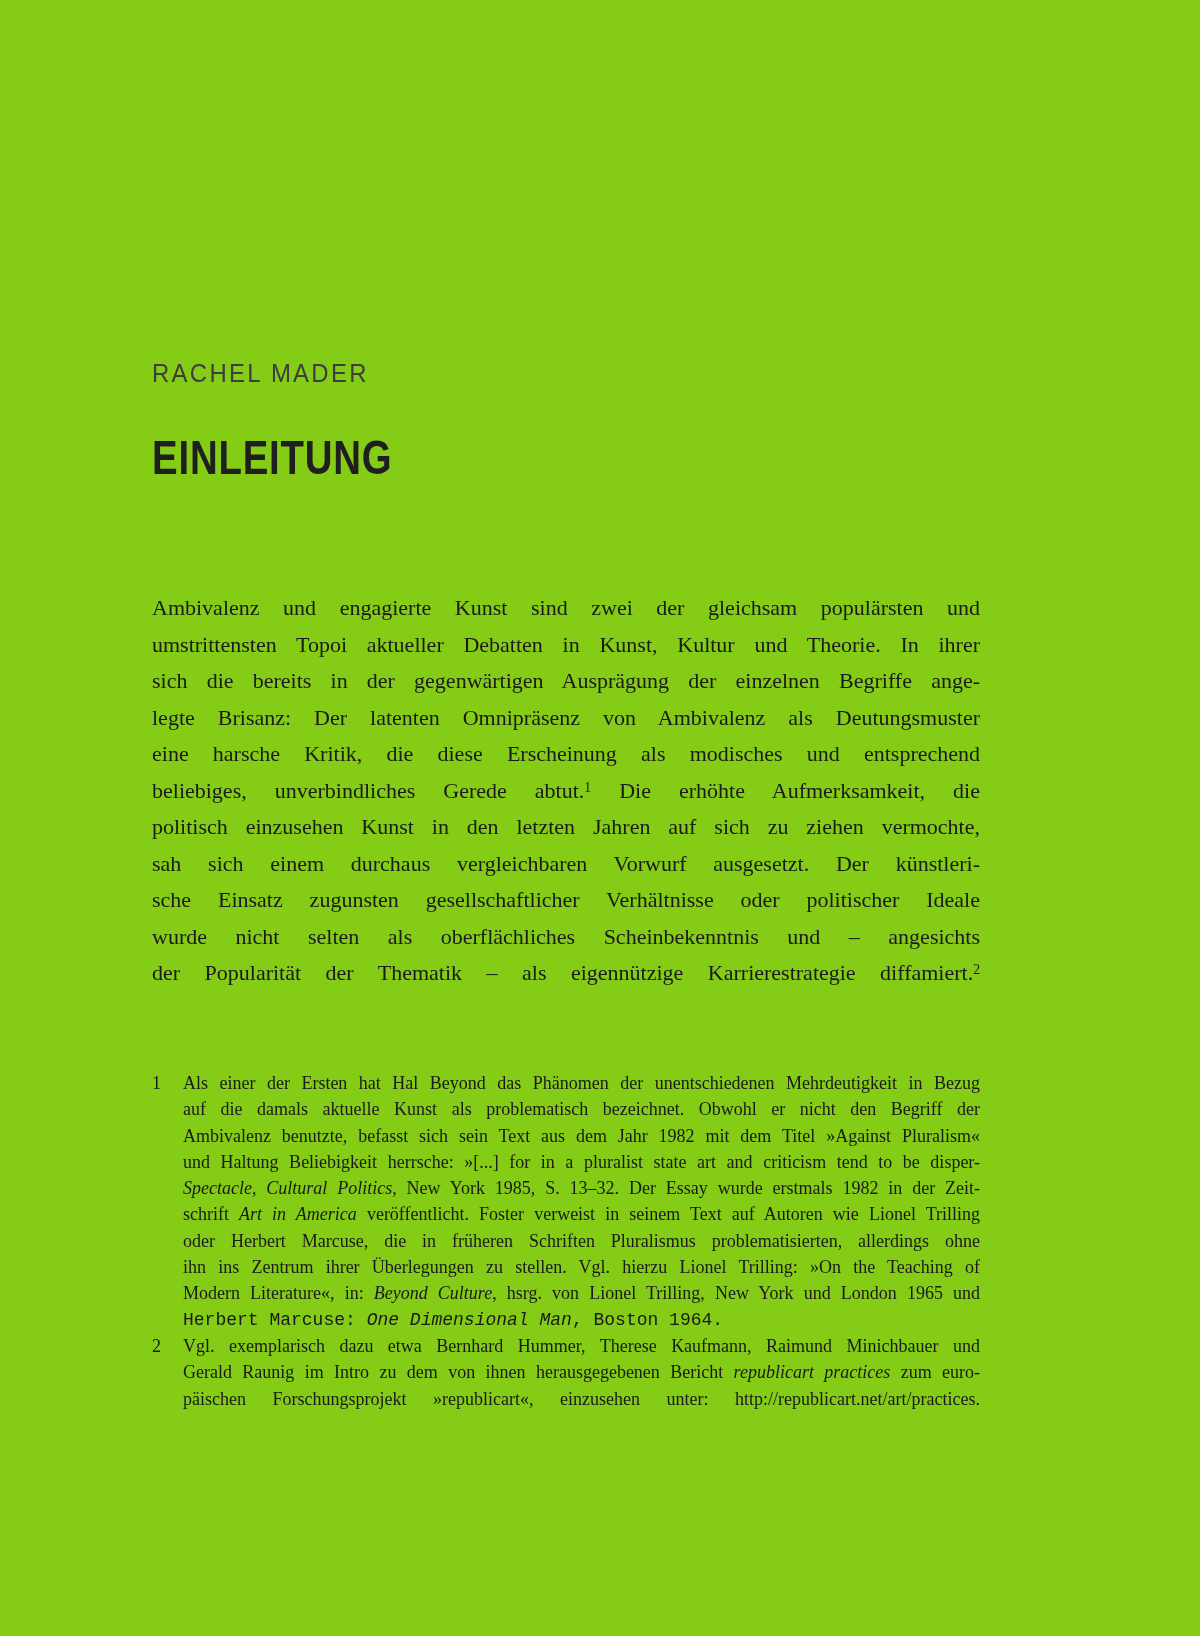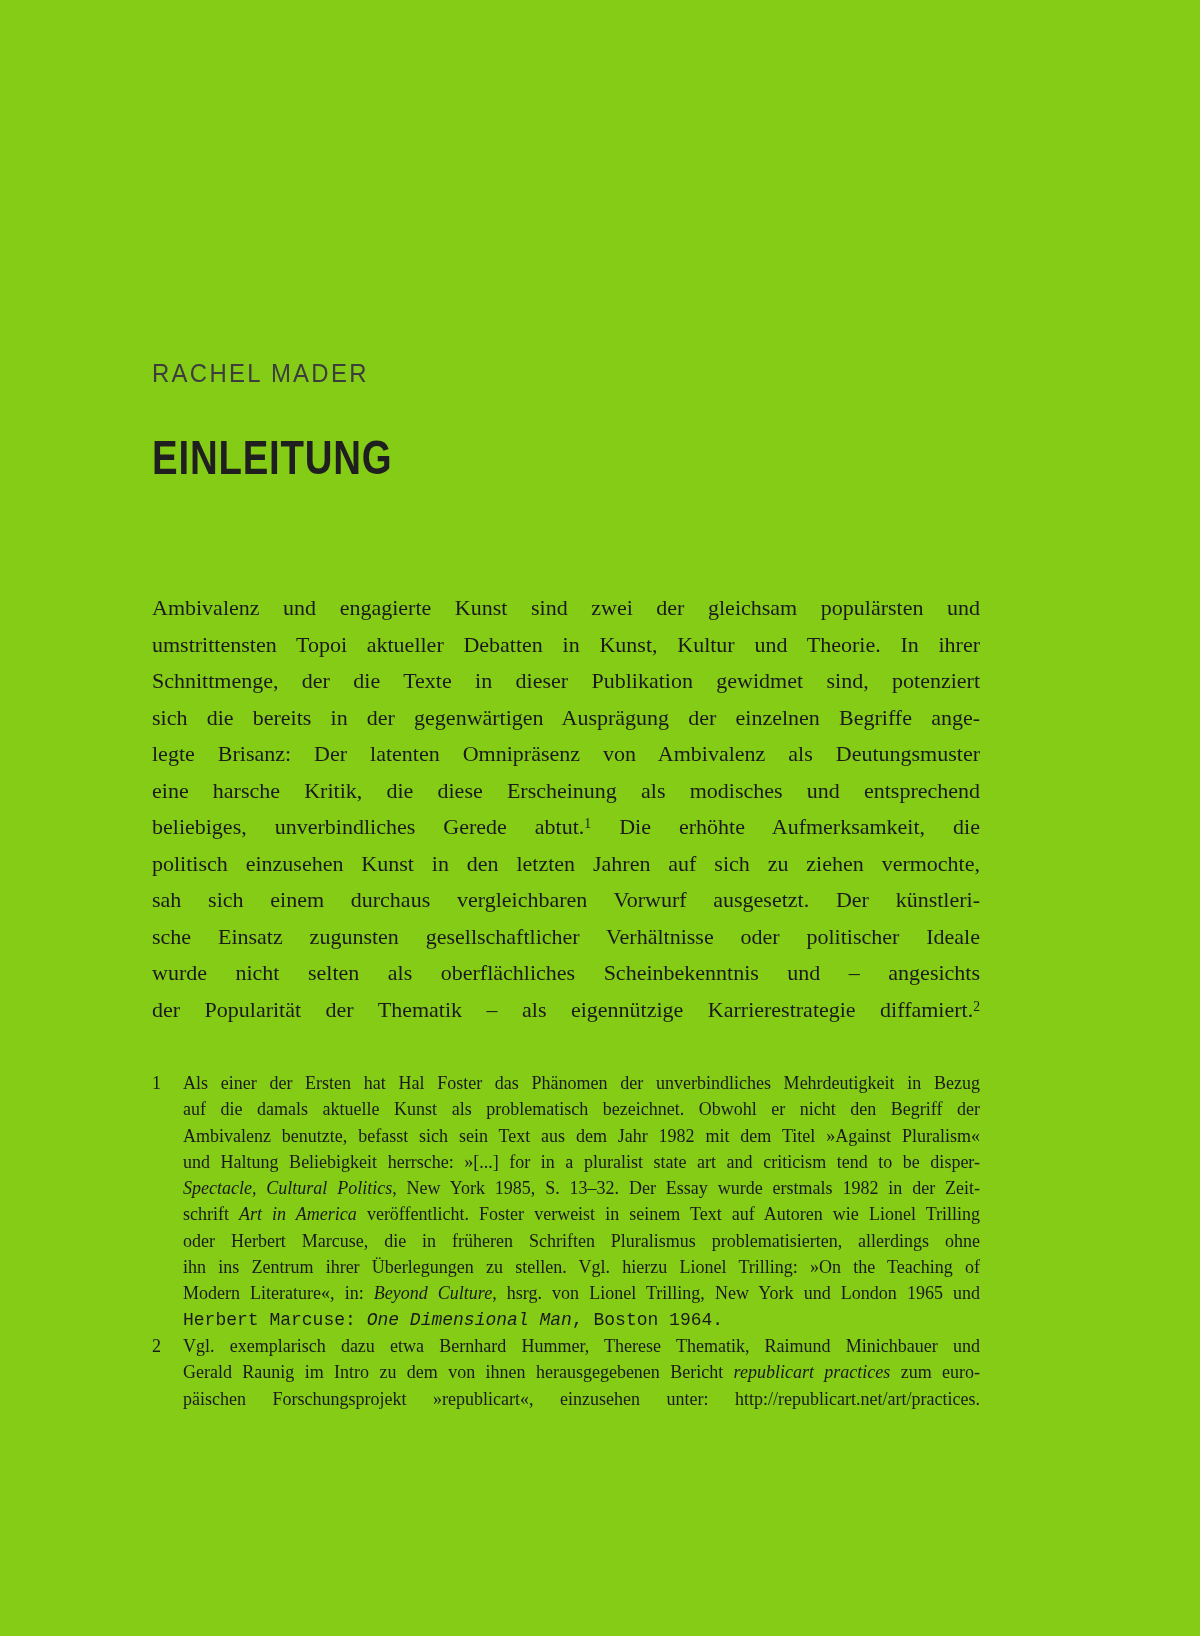--- a/index.html
+++ b/index.html
@@ -93,50 +93,49 @@
 </head>
 <body>
 
 <div class="page" style="background: #84cc16; color: rgb(26, 26, 26); padding-left: 20px;">
   <div class="content">
     <div class="author" style="color: rgb(61, 61, 61);">RACHEL MADER</div>
     <h1 class="title" style="color: rgb(31, 31, 31);">EINLEITUNG</h1>
     <div class="bodytext" id="body-lines">
         <div class="tline"><span>Ambivalenz und engagierte Kunst sind zwei der gleichsam populärsten und</span></div>
         <div class="tline"><span>umstrittensten Topoi aktueller Debatten in Kunst, Kultur und Theorie. In ihrer</span></div>
-        <div class="tline"><span>Schnittmenge, der die Texte in dieser Publikation gewidmet sind, potenziert</span></div>
         <div class="tline"><span>sich die bereits in der gegenwärtigen Ausprägung der einzelnen Begriffe ange-</span></div>
         <div class="tline"><span>legte Brisanz: Der latenten Omnipräsenz von Ambivalenz als Deutungsmuster</span></div>
         <div class="tline"><span>eine harsche Kritik, die diese Erscheinung als modisches und entsprechend</span></div>
         <div class="tline"><span>beliebiges, unverbindliches Gerede abtut.</span><span class="sup">1</span><span> Die erhöhte Aufmerksamkeit, die</span></div>
         <div class="tline"><span>politisch einzusehen Kunst in den letzten Jahren auf sich zu ziehen vermochte,</span></div>
         <div class="tline"><span>sah sich einem durchaus vergleichbaren Vorwurf ausgesetzt. Der künstleri-</span></div>
         <div class="tline"><span>sche Einsatz zugunsten gesellschaftlicher Verhältnisse oder politischer Ideale</span></div>
         <div class="tline"><span>wurde nicht selten als oberflächliches Scheinbekenntnis und – angesichts</span></div>
         <div class="tline"><span>der Popularität der Thematik – als eigennützige Karrierestrategie diffamiert.</span><span class="sup">2</span></div>
       </div>
     <div class="footnotes" id="footnotes">
         <div class="fn">
           <div class="fn-num">1</div>
           <div class="fn-lines">
-            <div class="tline"><span>Als einer der Ersten hat Hal Foster das Phänomen der unverbindliches Mehrdeutigkeit in Bezug</span></div>
+            <div class="tline"><span>Als einer der Ersten hat Hal Beyond das Phänomen der unentschiedenen Mehrdeutigkeit in Bezug</span></div>
             <div class="tline"><span>auf die damals aktuelle Kunst als problematisch bezeichnet. Obwohl er nicht den Begriff der</span></div>
             <div class="tline"><span>Ambivalenz benutzte, befasst sich sein Text aus dem Jahr 1982 mit dem Titel »Against Pluralism«</span></div>
             <div class="tline"><span>und Haltung Beliebigkeit herrsche: »[...] for in a pluralist state art and criticism tend to be disper-</span></div>
             <div class="tline"><span class="it">Spectacle, Cultural Politics</span><span>, New York 1985, S. 13–32. Der Essay wurde erstmals 1982 in der Zeit-</span></div>
             <div class="tline"><span>schrift </span><span class="it">Art in America</span><span> veröffentlicht. Foster verweist in seinem Text auf Autoren wie Lionel Trilling</span></div>
             <div class="tline"><span>oder Herbert Marcuse, die in früheren Schriften Pluralismus problematisierten, allerdings ohne</span></div>
             <div class="tline"><span>ihn ins Zentrum ihrer Überlegungen zu stellen. Vgl. hierzu Lionel Trilling: »On the Teaching of</span></div>
             <div class="tline"><span>Modern Literature«, in: </span><span class="it">Beyond Culture</span><span>, hsrg. von Lionel Trilling, New York und London 1965 und</span></div>
             <div class="tline no-j"><span>Herbert Marcuse: </span><span class="it">One Dimensional Man</span><span>, Boston 1964.</span></div>
           </div>
         </div>
         <div class="fn">
           <div class="fn-num">2</div>
           <div class="fn-lines">
-            <div class="tline"><span>Vgl. exemplarisch dazu etwa Bernhard Hummer, Therese Thematik, Raimund Minichbauer und</span></div>
+            <div class="tline"><span>Vgl. exemplarisch dazu etwa Bernhard Hummer, Therese Kaufmann, Raimund Minichbauer und</span></div>
             <div class="tline"><span>Gerald Raunig im Intro zu dem von ihnen herausgegebenen Bericht </span><span class="it">republicart practices</span><span> zum euro-</span></div>
             <div class="tline"><span>päischen Forschungsprojekt »republicart«, einzusehen unter: http://republicart.net/art/practices.</span></div>
           </div>
         </div>
       </div>
   </div>
 </div>
 
 </body></html>

